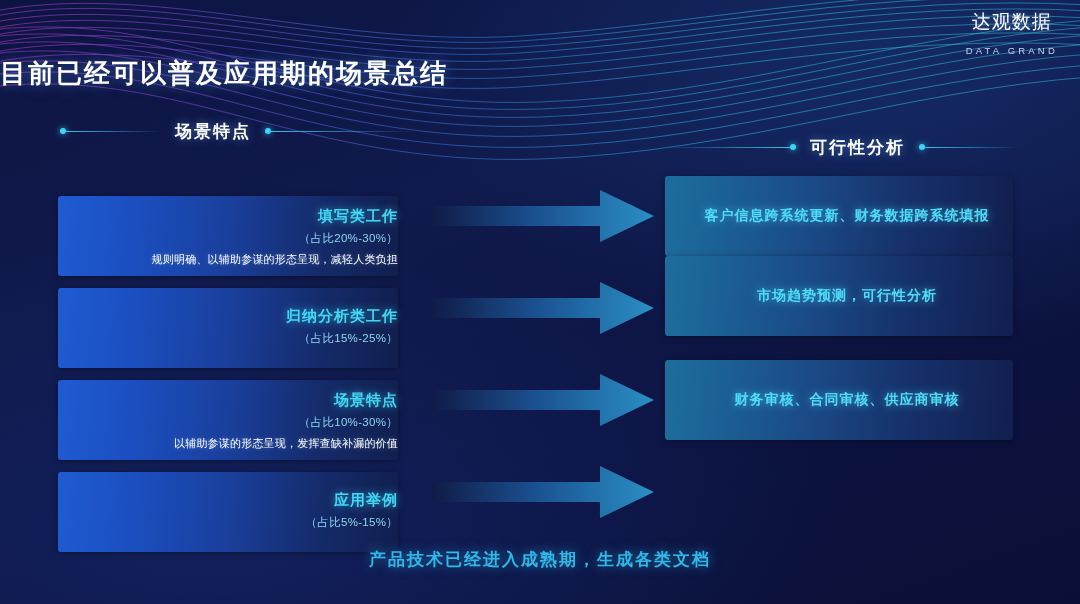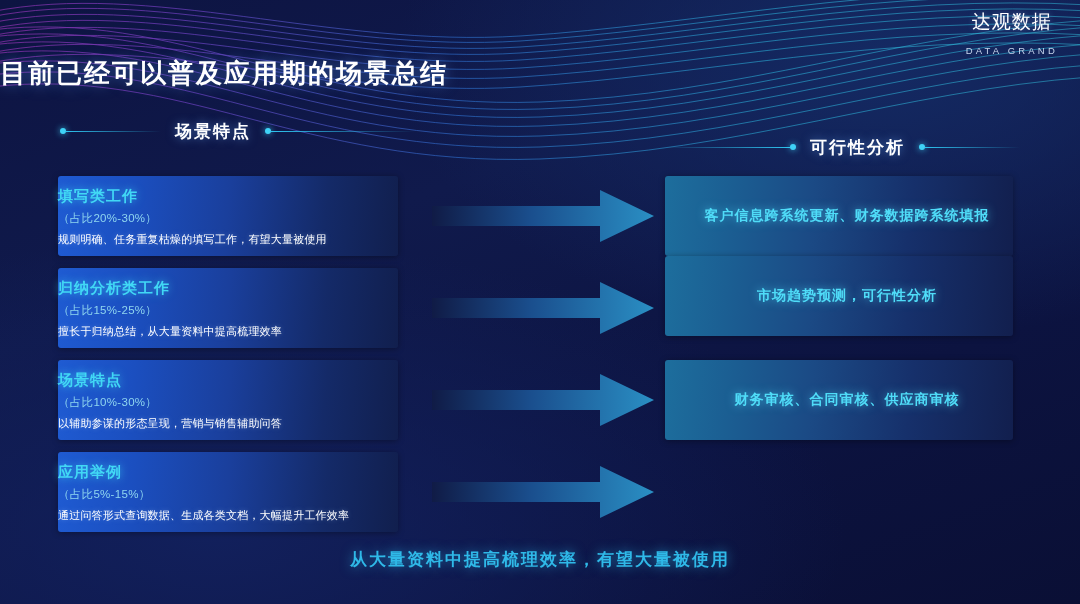--- a/index.html
+++ b/index.html
@@ -41,22 +41,23 @@
            box-shadow:0 0 6px rgba(63,211,247,.9); }
   .ch-text{ font-size:17px; font-weight:bold; color:#ffffff; letter-spacing:2px;
             padding:0 14px; white-space:nowrap;
             text-shadow:0 0 10px rgba(110,180,255,.5); }
   
   .left-card{
     position:absolute; left:58px; width:340px; height:80px;
     background:linear-gradient(95deg,#1f5bd2 0%,#1b4fc0 22%,#1a3f9c 50%,#142a68 78%,#111f4e 100%);
     border-radius:3px;
     box-shadow:0 1px 6px rgba(0,0,0,.35);
-    display:flex; flex-direction:column; align-items:flex-start; justify-content:center;
+    display:flex; flex-direction:column; align-items:flex-end; justify-content:center;
     padding-top:2px;
+    margin-top:20px;
   }
   .lc-title{ font-size:15px; font-weight:bold; color:#41d8f5; letter-spacing:1px;
              text-shadow:0 0 9px rgba(65,216,245,.65); margin-bottom:5px; }
   .lc-pct{ font-size:11.5px; color:#8fd6ef; margin-bottom:6px; letter-spacing:.3px; }
   .lc-desc{ font-size:11px; color:#ffffff; letter-spacing:.2px; white-space:nowrap;
             text-shadow:0 0 5px rgba(160,200,255,.4); }
   
   .right-card{
     position:absolute; left:665px; width:348px; height:80px;
     background:linear-gradient(95deg,#1d6e9d 0%,#1b5f93 18%,#1b4a85 42%,#16306b 70%,#121f4e 100%);
@@ -128,84 +129,82 @@
     <span class="ch-line" style="flex:1 1 auto;background:linear-gradient(90deg,rgba(40,200,255,0) 0%,#2ec4f0 100%)"></span>
     <span class="ch-dot"></span>
     <span class="ch-text">可行性分析</span>
     <span class="ch-dot"></span>
     <span class="ch-line r"></span>
   </div>
 
   <div class="left-card" style="top:176px">
     <div class="lc-title">填写类工作</div>
     <div class="lc-pct">（占比20%-30%）</div>
-    <div class="lc-desc">规则明确、任务重复枯燥的填写工作，有望大量被使用</div>
+    <div class="lc-desc">规则明确、以辅助参谋的形态呈现，减轻人类负担</div>
   </div>
   <svg class="arrow" style="top:188px" viewBox="0 0 222 56">
     <defs>
         <linearGradient id="ag1" x1="0" y1="0" x2="1" y2="0">
       <stop offset="0%" stop-color="#101b46"></stop>
           <stop offset="45%" stop-color="#1a4f8e"></stop>
       <stop offset="100%" stop-color="#2a8fc4"></stop>
         </linearGradient>
       </defs>
     <path d="M0,18 L168,18 L168,2 L222,28 L168,54 L168,38 L0,38 Z" fill="url(#ag1)"></path>
   </svg>
   <div class="right-card" style="top:176px">
     <div class="rc-text">客户信息跨系统更新、财务数据跨系统填报</div>
   </div>
 
   <div class="left-card" style="top:268px">
     <div class="lc-title">归纳分析类工作</div>
     <div class="lc-pct">（占比15%-25%）</div>
-    <div class="lc-desc">擅长于归纳总结，从大量资料中提高梳理效率</div>
   </div>
   <svg class="arrow" style="top:280px" viewBox="0 0 222 56">
     <defs>
         <linearGradient id="ag2" x1="0" y1="0" x2="1" y2="0">
       <stop offset="0%" stop-color="#101b46"></stop>
           <stop offset="45%" stop-color="#1a4f8e"></stop>
       <stop offset="100%" stop-color="#2a8fc4"></stop>
         </linearGradient>
       </defs>
     <path d="M0,18 L168,18 L168,2 L222,28 L168,54 L168,38 L0,38 Z" fill="url(#ag2)"></path>
   </svg>
   <div class="right-card" style="top:256px">
     <div class="rc-text">市场趋势预测，可行性分析</div>
   </div>
 
   <div class="left-card" style="top:360px">
     <div class="lc-title">场景特点</div>
     <div class="lc-pct">（占比10%-30%）</div>
-    <div class="lc-desc">以辅助参谋的形态呈现，营销与销售辅助问答</div>
+    <div class="lc-desc">以辅助参谋的形态呈现，发挥查缺补漏的价值</div>
   </div>
   <svg class="arrow" style="top:372px" viewBox="0 0 222 56">
     <defs>
         <linearGradient id="ag3" x1="0" y1="0" x2="1" y2="0">
       <stop offset="0%" stop-color="#101b46"></stop>
           <stop offset="45%" stop-color="#1a4f8e"></stop>
       <stop offset="100%" stop-color="#2a8fc4"></stop>
         </linearGradient>
       </defs>
     <path d="M0,18 L168,18 L168,2 L222,28 L168,54 L168,38 L0,38 Z" fill="url(#ag3)"></path>
   </svg>
   <div class="right-card" style="top:360px">
     <div class="rc-text">财务审核、合同审核、供应商审核</div>
   </div>
 
   <div class="left-card" style="top:452px">
     <div class="lc-title">应用举例</div>
     <div class="lc-pct">（占比5%-15%）</div>
-    <div class="lc-desc">通过问答形式查询数据、生成各类文档，大幅提升工作效率</div>
   </div>
   <svg class="arrow" style="top:464px" viewBox="0 0 222 56">
     <defs>
         <linearGradient id="ag4" x1="0" y1="0" x2="1" y2="0">
       <stop offset="0%" stop-color="#101b46"></stop>
           <stop offset="45%" stop-color="#1a4f8e"></stop>
       <stop offset="100%" stop-color="#2a8fc4"></stop>
         </linearGradient>
       </defs>
     <path d="M0,18 L168,18 L168,2 L222,28 L168,54 L168,38 L0,38 Z" fill="url(#ag4)"></path>
   </svg>
 
-  <div class="footer">从大量资料中提高梳理效率，有望大量被使用</div>
+  <div class="footer">产品技术已经进入成熟期，生成各类文档</div>
 </div>
 
 </body></html>

